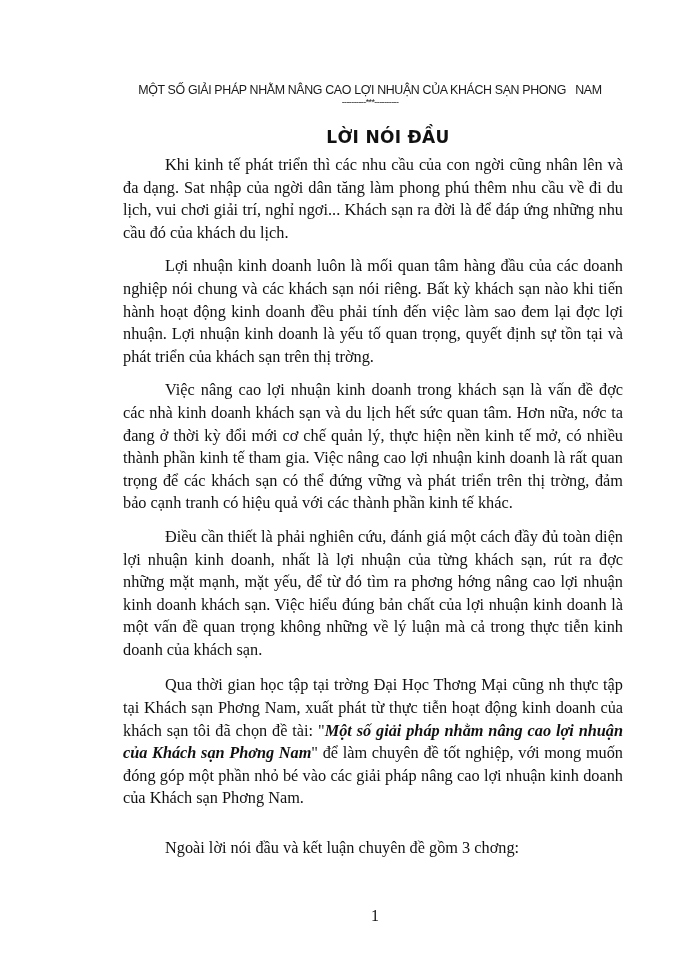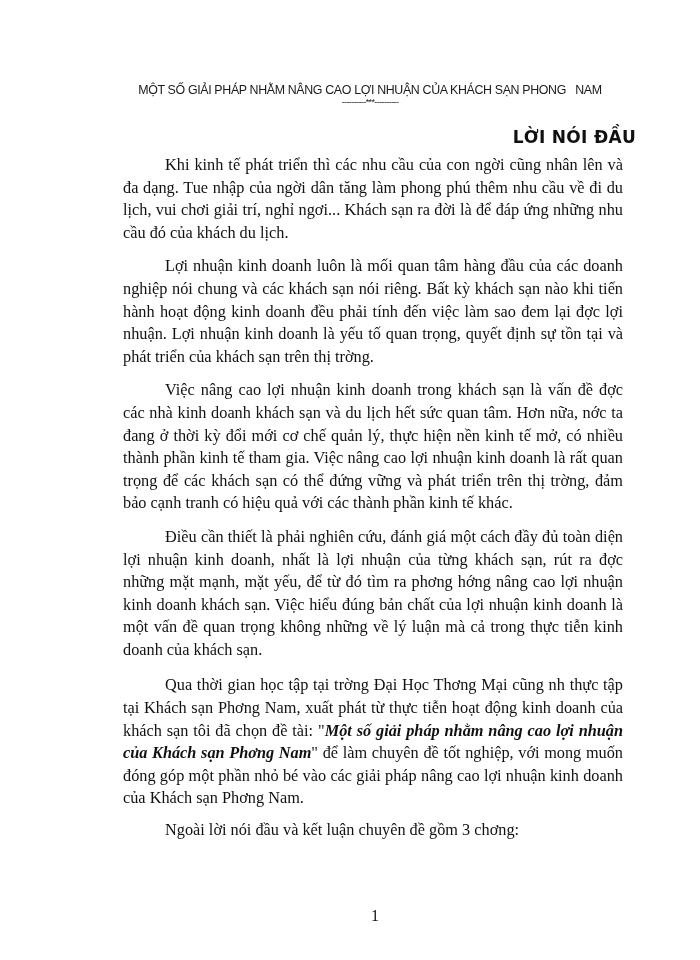--- a/index.html
+++ b/index.html
@@ -39,24 +39,24 @@
       top: 97px;
       text-align: center;
       font-family: "Liberation Sans", sans-serif;
       font-size: 9px;
       letter-spacing: -0.6px;
       color: #1a1a1a;
       line-height: 10px;
     }
     .doc-title {
       position: absolute;
-      left: 92px;
+      left: 116px;
       width: 544px;
       top: 127px;
-      text-align: right;
+      text-align: center;
       font-family: "DejaVu Sans", sans-serif;
       font-weight: bold;
       font-size: 17px;
       letter-spacing: 0.3px;
       color: #111111;
     }
     .body-text {
       position: absolute;
       left: 123px;
       width: 500px;
@@ -65,21 +65,21 @@
       font-size: 16.3px;
       line-height: 22.6px;
       color: #111111;
       text-align: justify;
     }
     .body-text p {
       margin: 0 0 11px 0;
       text-indent: 42px;
     }
     .body-text p.p5 { margin-bottom: 13px; }
-    .body-text p.p6 { margin-bottom: 9px; }
+    .body-text p.p6 { margin-bottom: 27px; }
     .body-text p.intro { margin-bottom: 28px; }
     .body-text p.chapter {
       font-style: italic;
     }
     .emph {
       font-style: italic;
       font-weight: bold;
     }
     .page-number {
       position: absolute;
@@ -97,21 +97,21 @@
 
 <div class="page">
 
   <div class="running-header">MỘT SỐ GIẢI PHÁP NHẰM NÂNG CAO LỢI NHUẬN CỦA KHÁCH SẠN PHONG   NAM</div>
 
   <div class="header-rule">----------***----------</div>
 
   <div class="doc-title">LỜI NÓI ĐẦU</div>
 
   <div class="body-text">
-    <p>Khi kinh tế phát triển thì các nhu cầu của con ngời  cũng nhân lên và đa dạng. Tue nhập của ngời  dân tăng làm phong phú thêm nhu cầu về đi du lịch, vui chơi giải trí, nghỉ ngơi... Khách sạn ra đời là để đáp ứng những nhu cầu đó của khách du lịch.</p>
+    <p>Khi kinh tế phát triển thì các nhu cầu của con ngời  cũng nhân lên và đa dạng. Sat nhập của ngời  dân tăng làm phong phú thêm nhu cầu về đi du lịch, vui chơi giải trí, nghỉ ngơi... Khách sạn ra đời là để đáp ứng những nhu cầu đó của khách du lịch.</p>
     <p>Lợi nhuận kinh doanh luôn là mối quan tâm hàng đầu của các doanh nghiệp nói chung và các khách sạn nói riêng. Bất kỳ khách sạn nào khi tiến hành hoạt động kinh doanh đều phải tính đến việc làm sao đem lại đợc  lợi nhuận. Lợi nhuận kinh doanh là yếu tố quan trọng, quyết định sự tồn tại và phát triển của khách sạn trên thị trờng.</p>
     <p>Việc nâng cao lợi nhuận kinh doanh trong khách sạn là vấn đề đợc các nhà kinh doanh khách sạn và du lịch hết sức quan tâm. Hơn nữa, nớc ta đang ở thời kỳ đổi mới cơ chế quản lý, thực hiện nền kinh tế mở, có nhiều thành phần kinh tế tham gia. Việc nâng cao lợi nhuận kinh doanh là rất quan trọng để các khách sạn có thể đứng vững và phát triển trên thị trờng,  đảm bảo cạnh tranh có hiệu quả với các thành phần kinh tế khác.</p>
     <p class="p5">Điều cần thiết là phải nghiên cứu, đánh giá một cách đầy đủ toàn diện lợi nhuận kinh doanh, nhất là lợi nhuận của từng khách sạn, rút ra đợc những mặt mạnh, mặt yếu, để từ đó tìm ra phơng  hớng  nâng cao lợi nhuận kinh doanh khách sạn. Việc hiểu đúng bản chất của lợi nhuận kinh doanh là một vấn đề quan trọng không những về lý luận mà cả trong thực tiễn kinh doanh của khách sạn.</p>
     <p class="p6"><span>Qua thời gian học tập tại trờng  Đại Học Thơng  Mại cũng nh  thực tập tại Khách sạn Phơng  Nam, xuất phát từ thực tiễn hoạt động kinh doanh của khách sạn tôi đã chọn đề tài: "</span><span class="emph">Một số giải pháp nhằm nâng cao lợi nhuận của Khách sạn Phơng  Nam</span><span>" để làm chuyên đề tốt nghiệp, với mong muốn đóng góp một phần nhỏ bé vào các giải pháp nâng cao lợi nhuận kinh doanh của Khách sạn Phơng  Nam.</span></p>
     <p class="intro">Ngoài lời nói đầu và kết luận chuyên đề gồm 3 chơng:</p>
   </div>
 
   <div class="page-number">1</div>
 
 </div>

